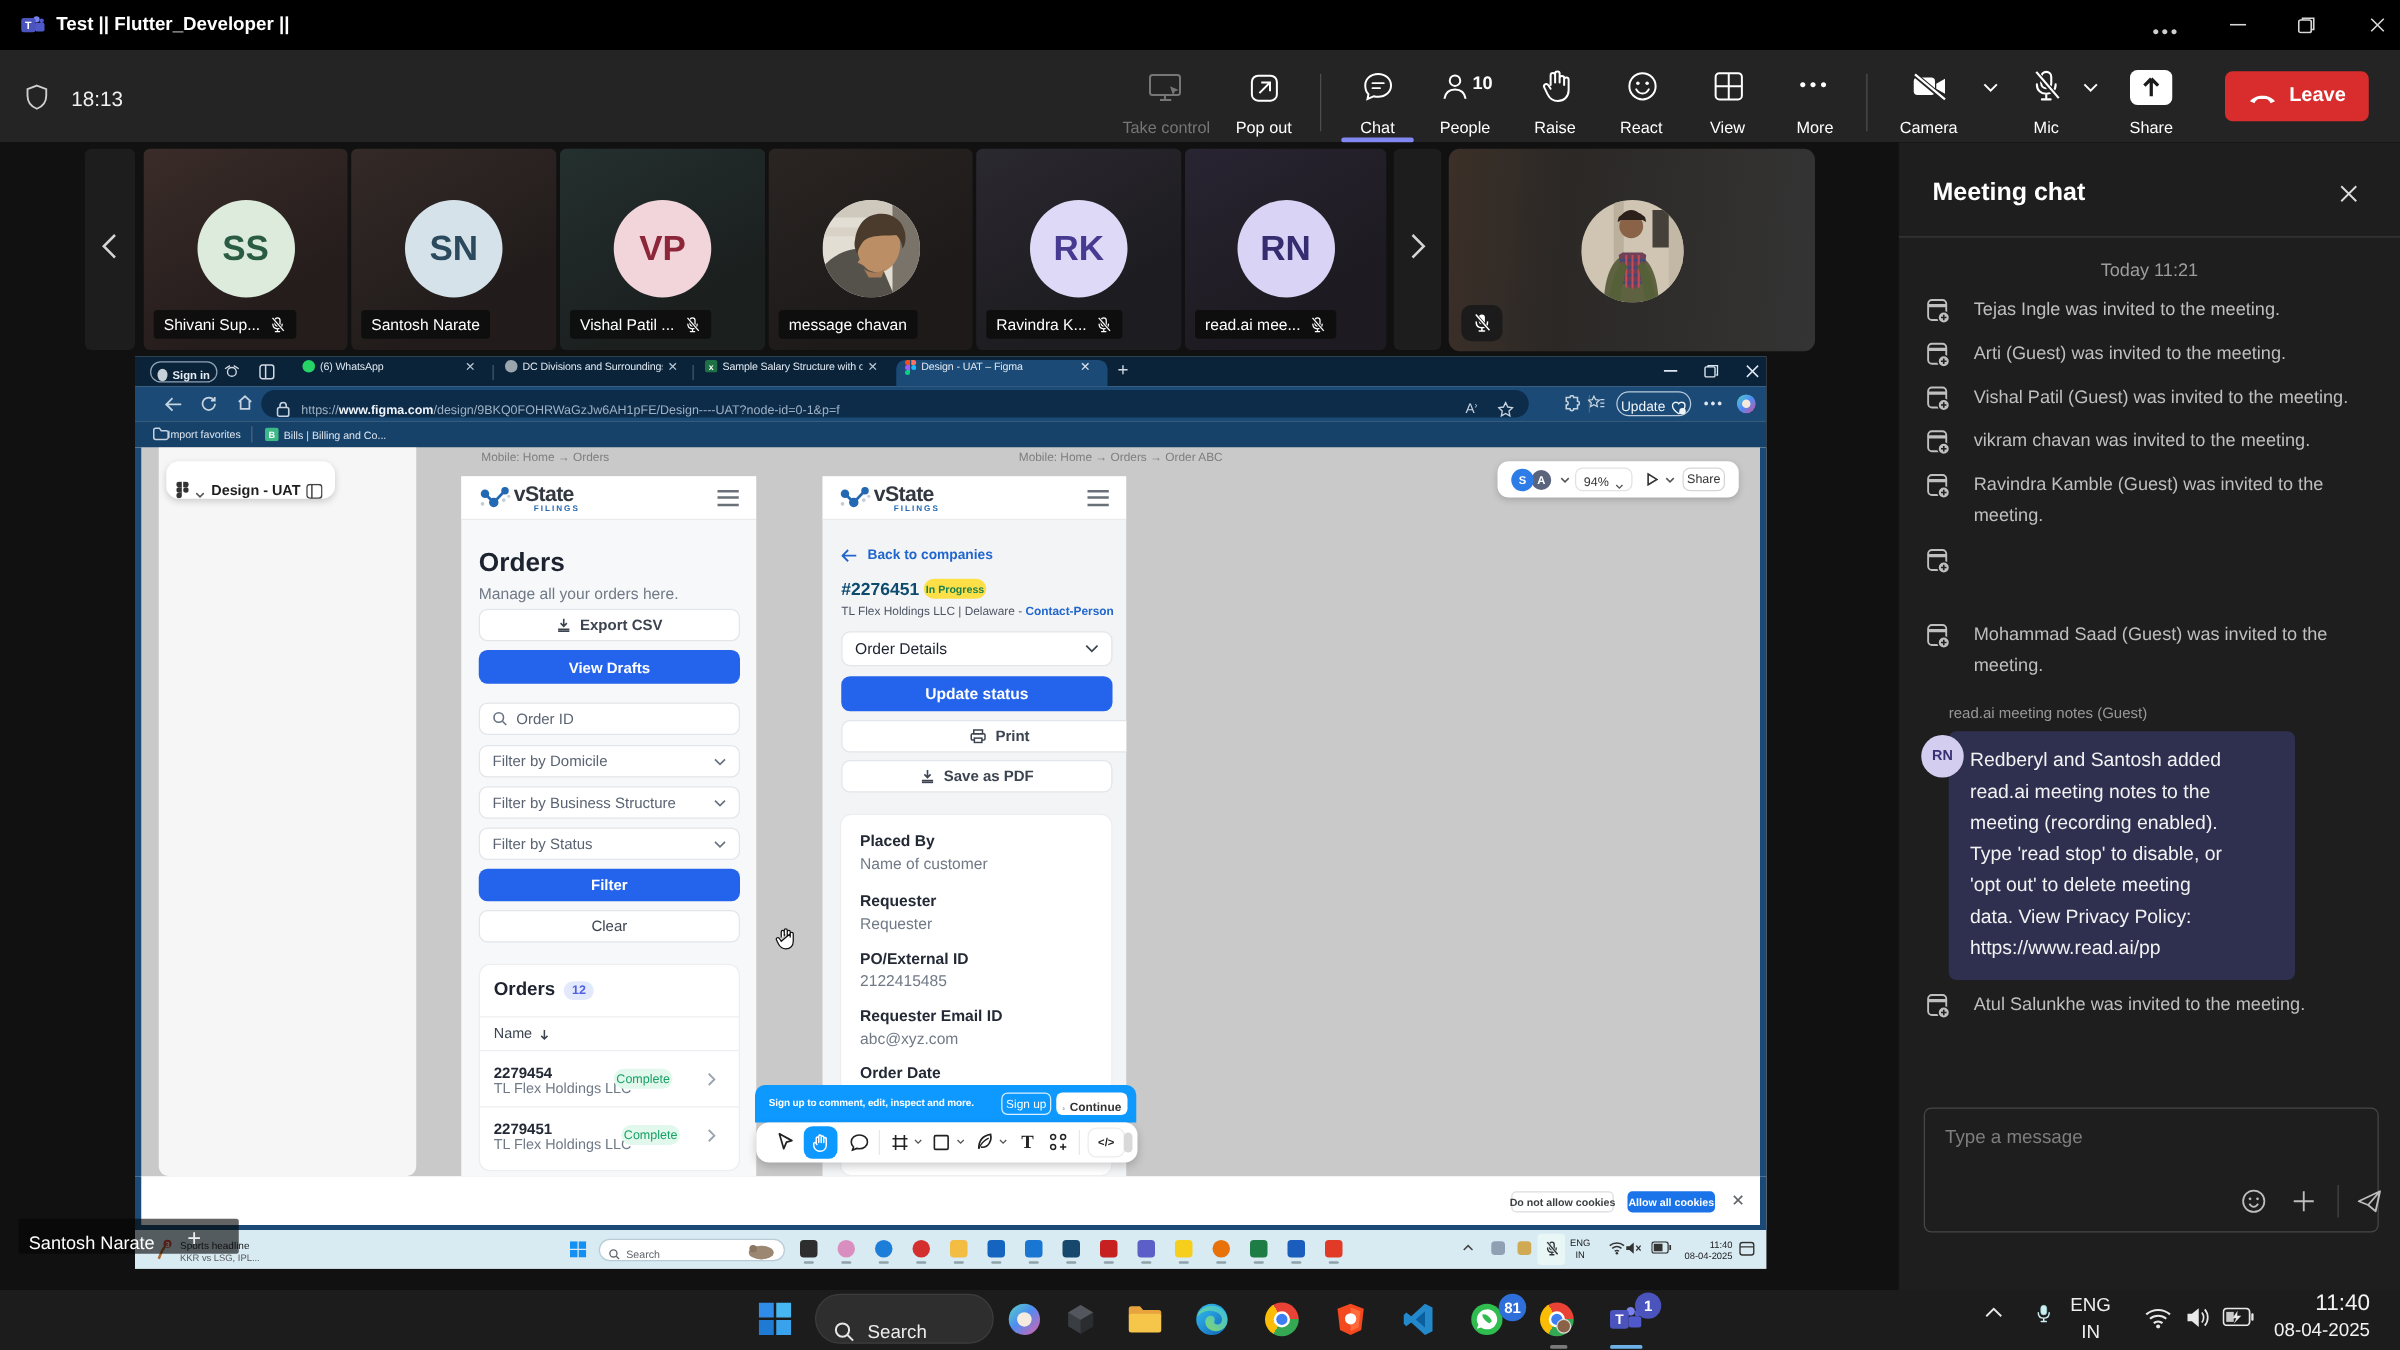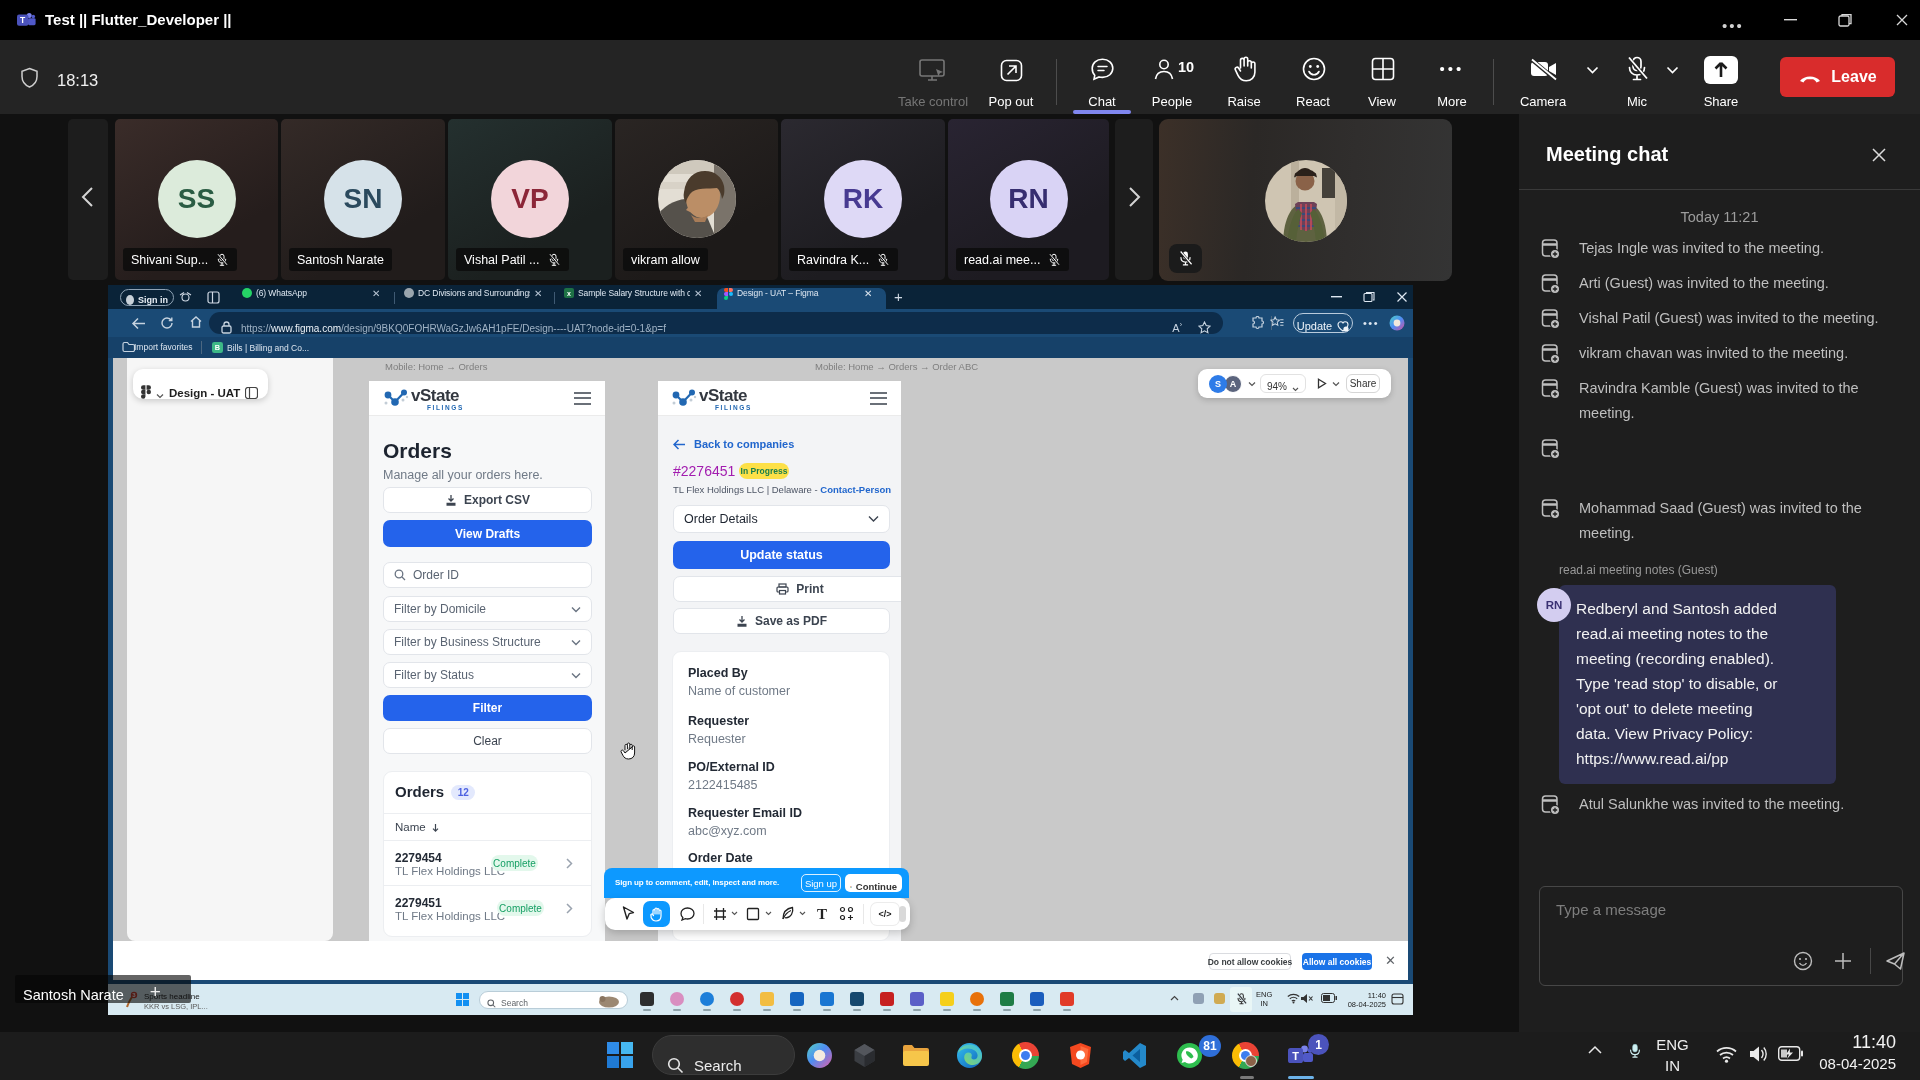--- a/index.html
+++ b/index.html
@@ -206,21 +206,21 @@
           <rect x="0" y="0" width="78" height="14" fill="#cfc9bd"></rect>
           <rect x="0" y="22" width="78" height="7" fill="#d8d2c7"></rect>
           <rect x="56" y="0" width="22" height="78" fill="#7a736a"></rect>
           <path d="M0 78V54c10-12 24-16 34-15l10 6 14 33z" fill="#55514b"></path>
           <path d="M28 50c4-6 10-8 16-6l6 5-8 8z" fill="#b98d68"></path>
           <ellipse cx="45" cy="37" rx="17" ry="21" fill="#bb8e66" transform="rotate(8 45 37)"></ellipse>
           <path d="M26 32c2-14 10-21 21-21 10 0 17 6 19 15 1 6 0 10-2 13-1-7-3-9-5-11-8 1-22-1-27 6-2 3-4 6-4 9-2-3-3-7-2-11z" fill="#4a3b2c"></path>
           <path d="M33 55c5 4 12 4 17 0l-3 7h-10z" fill="#a87c58"></path>
         </svg>
   </div>
-  <div class="npill">vikram allow</div>
+  <div class="npill">message chavan</div>
  </div>
  <div class="tile" style="left:781px;width:164px;background:linear-gradient(150deg,#2b2930,#1d1c20 70%)">
   <div class="av" style="background:#ded9f6;color:#473a91">RK</div>
   <div class="npill">Ravindra K...
    <svg width="14" height="14" viewBox="0 0 24 28">
           <rect x="8" y="2.5" width="8" height="13" rx="4" fill="none" stroke="#fff" stroke-width="2"></rect>
           <path d="M4.5 12.5c0 4.6 3.1 7.5 7.5 7.5s7.5-2.9 7.5-7.5M12 20v4.5M8.5 24.5h7" fill="none" stroke="#fff" stroke-width="2" stroke-linecap="round"></path>
           <path d="M3 2l19 22" stroke="#111" stroke-width="4.5"></path>
           <path d="M4 2.5l18 21" stroke="#fff" stroke-width="2"></path>
         </svg>
@@ -332,21 +332,21 @@
         <path d="M12 7A5 5 0 117 2c2 0 3.5.9 4.5 2.4M11.8 1.5v3h-3" fill="none" stroke="#c6d3e0" stroke-width="1.4"></path>
       </svg>
   <svg class="a" style="left:81px;top:6px" width="14" height="14" viewBox="0 0 14 14">
         <path d="M2 6.5L7 2l5 4.5M3.5 5.8V12h7V5.8" fill="none" stroke="#c6d3e0" stroke-width="1.4"></path>
       </svg>
   <div class="a f" style="left:101px;top:3px;width:1014px;height:22px;background:#0d2c4a;border-radius:12px;padding:0 12px">
    <svg width="11" height="13" viewBox="0 0 11 13">
           <rect x="1" y="5" width="9" height="7" rx="1.5" fill="none" stroke="#c6d3e0" stroke-width="1.3"></rect>
           <path d="M3 5V3.5a2.5 2.5 0 015 0V5" fill="none" stroke="#c6d3e0" stroke-width="1.3"></path>
         </svg>
-   <span style="margin-left:9px;font-size:10px;color:#9fb2c5;white-space:nowrap">https://<span style="color:#ecf2f8;font-weight:normal">www.figma.com</span>/design/9BKQ0FOHRWaGzJw6AH1pFE/Design----UAT?node-id=0-1&amp;p=f</span>
+   <span style="margin-left:9px;font-size:10px;color:#9fb2c5;white-space:nowrap">https://<span style="color:#ecf2f8;font-weight:bold">www.figma.com</span>/design/9BKQ0FOHRWaGzJw6AH1pFE/Design----UAT?node-id=0-1&amp;p=f</span>
    <span style="margin-left:auto;display:flex;gap:16px;align-items:center">
     <span style="font-size:11px;color:#c6d3e0">A<sup style="font-size:7px">›</sup></span>
     <svg width="13" height="13" viewBox="0 0 13 13">
             <path d="M6.5 1l1.7 3.6 3.8.5-2.8 2.7.7 3.9-3.4-1.9-3.4 1.9.7-3.9L1 5.1l3.8-.5z" fill="none" stroke="#c6d3e0" stroke-width="1.1"></path>
           </svg>
    </span>
   </div>
   <svg class="a" style="left:1143px;top:7px" width="14" height="14" viewBox="0 0 14 14">
         <path d="M5 2a1.5 1.5 0 013 0h3v3a1.5 1.5 0 010 3v3H8a1.5 1.5 0 01-3 0H2V8a1.5 1.5 0 000-3V2z" fill="none" stroke="#c6d3e0" stroke-width="1.2"></path>
       </svg>
@@ -506,21 +506,21 @@
    <div style="height:1.8px;background:#6a7078;margin-bottom:3.6px"></div>
    <div style="height:1.8px;background:#6a7078;margin-bottom:3.6px"></div>
    <div style="height:1.8px;background:#6a7078"></div>
   </div>
   <div class="a f" style="left:15px;top:57px;gap:8px;color:#2166cd;font-size:11px;font-weight:bold">
    <svg width="13" height="11" viewBox="0 0 13 11">
           <path d="M5.5 1L1 5.5 5.5 10M1.3 5.5H12" fill="none" stroke="#2166cd" stroke-width="1.5"></path>
         </svg>
    Back to companies
   </div>
-  <div class="a" style="left:15px;top:82px;font-size:14px;font-weight:normal;color:#a21caf">#2276451</div>
+  <div class="a" style="left:15px;top:82px;font-size:14px;font-weight:bold;color:#0c4a6e">#2276451</div>
   <div class="a fc" style="left:81px;top:82px;width:50px;height:16px;background:#fde047;border-radius:8px;color:#1a7f4e;font-size:8.5px;font-weight:bold;white-space:nowrap">In Progress</div>
   <div class="a" style="left:15px;top:103px;font-size:9.5px;color:#4d5565;white-space:nowrap">TL Flex Holdings LLC | Delaware - <span style="color:#2166cd;font-weight:bold">Contact-Person</span></div>
   <div class="inp" style="left:15px;top:124px;width:217px;height:28px;color:#1d2430;font-size:12.5px">Order Details<svg width="11" height="8" viewBox="0 0 11 8">
           <path d="M1 1.5l4.5 4.5L10 1.5" fill="none" stroke="#3c4450" stroke-width="1.4"></path>
         </svg></div>
   <div class="btn bbtn" style="left:15px;top:160px;width:217px;height:28px;font-weight:bold;font-size:12.5px">Update status</div>
   <div class="btn wbtn" style="left:15px;top:195px;width:254px;height:26px;gap:7px">
    <svg width="13" height="12" viewBox="0 0 13 12">
           <rect x="3" y="1" width="7" height="3" fill="none" stroke="#3c4450" stroke-width="1.2"></rect>
           <rect x="1" y="4" width="11" height="5" rx="1" fill="none" stroke="#3c4450" stroke-width="1.2"></rect>

